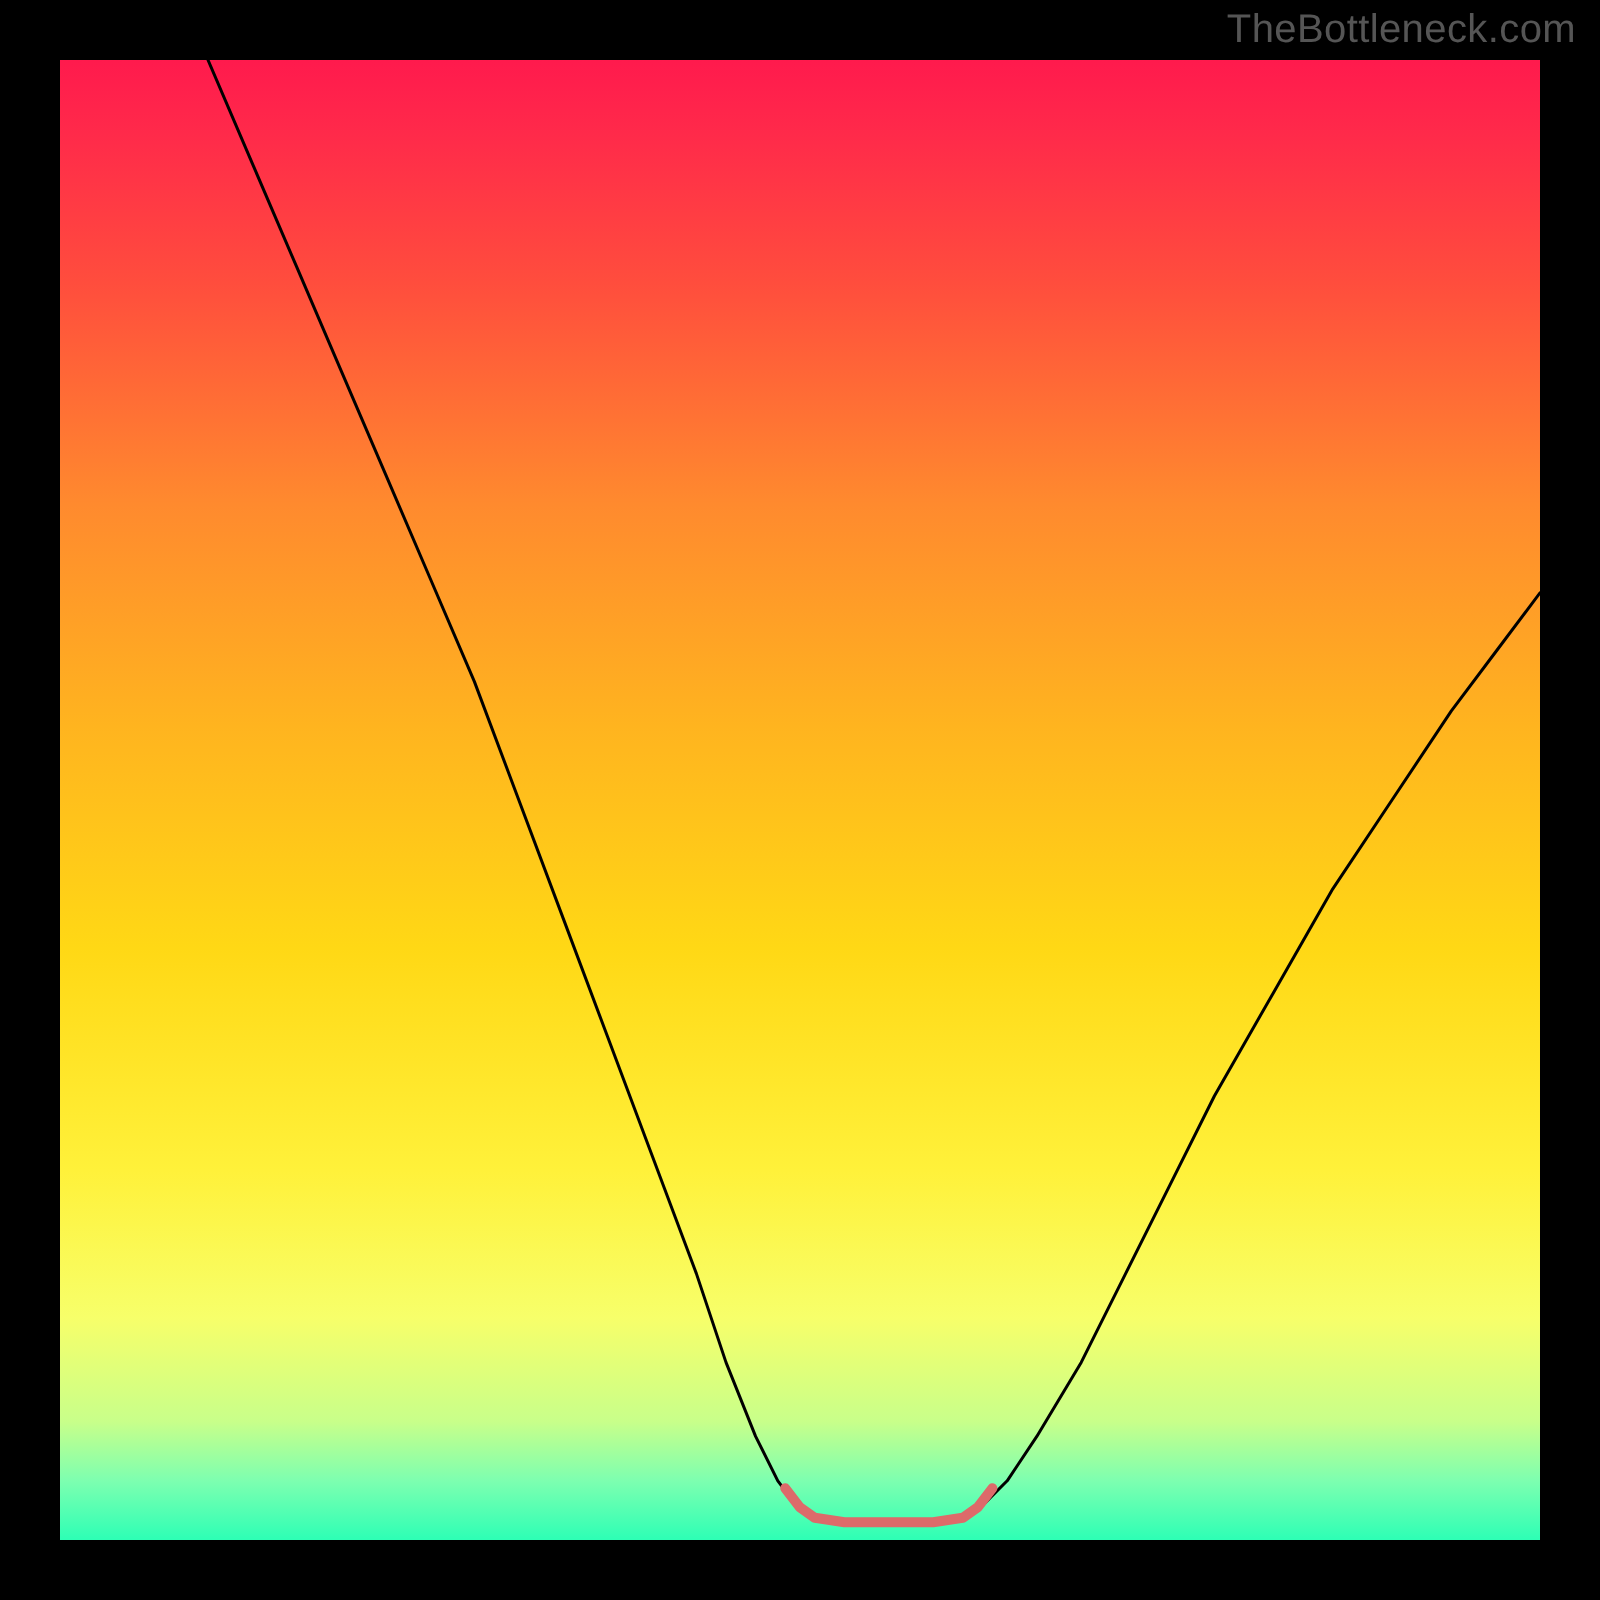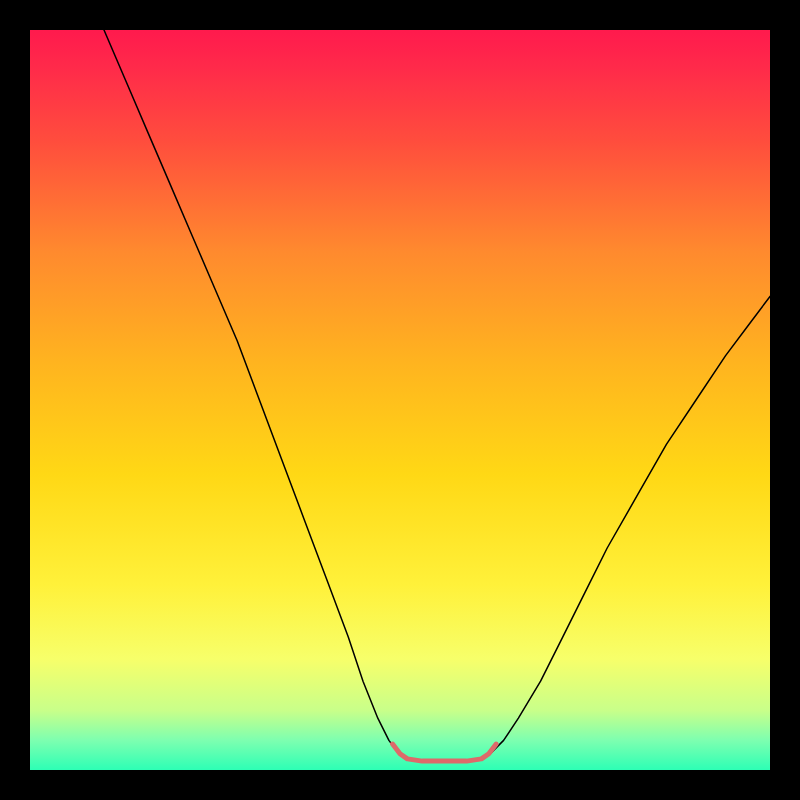--- a/index.html
+++ b/index.html
@@ -37,20 +37,21 @@
   .plot-area svg {
     display: block;
     width: 100%;
     height: 100%;
   }
 </style>
 </head>
 <body>
 
 <div class="frame">
+  <div class="watermark">TheBottleneck.com</div>
 
   <div class="plot-area">
     <svg viewBox="0 0 740 740" preserveAspectRatio="none">
       <defs>
         <linearGradient id="bg-grad" x1="0" y1="0" x2="0" y2="1">
             <stop offset="0%" stop-color="#ff1a4d"></stop>
             <stop offset="5%" stop-color="#ff2a4a"></stop>
             <stop offset="15%" stop-color="#ff4d3d"></stop>
             <stop offset="30%" stop-color="#ff8a2e"></stop>
             <stop offset="45%" stop-color="#ffb41f"></stop>

